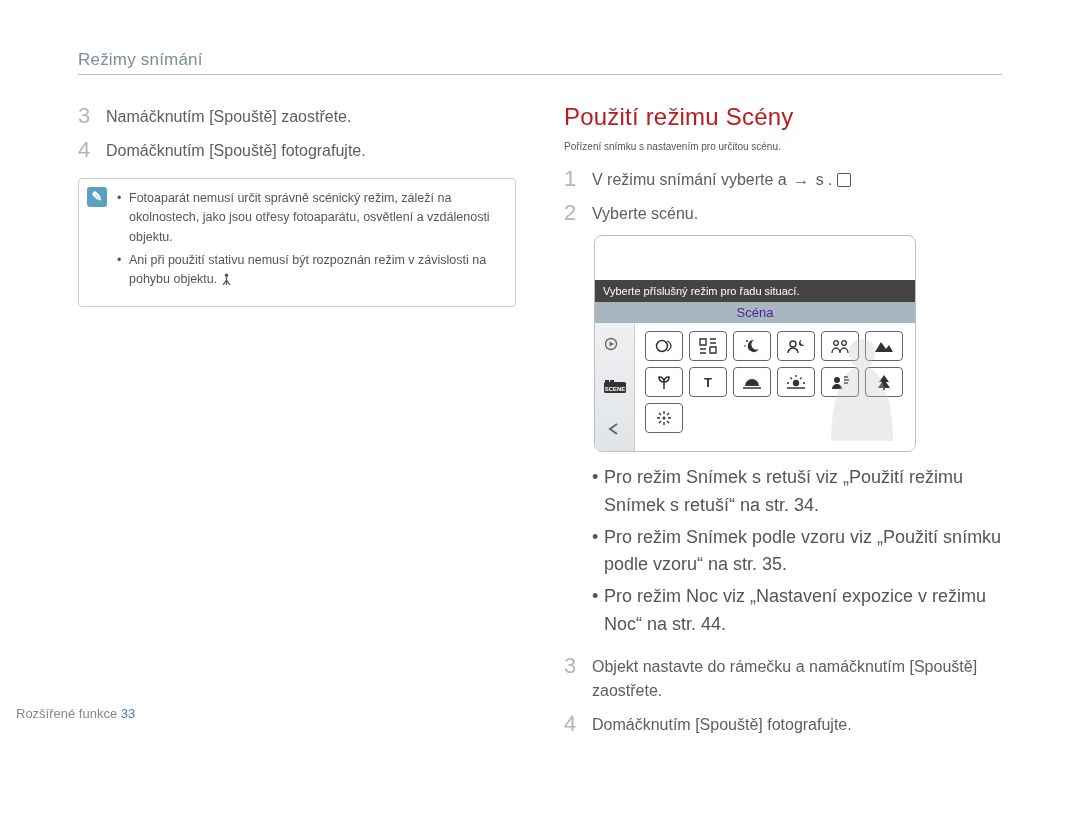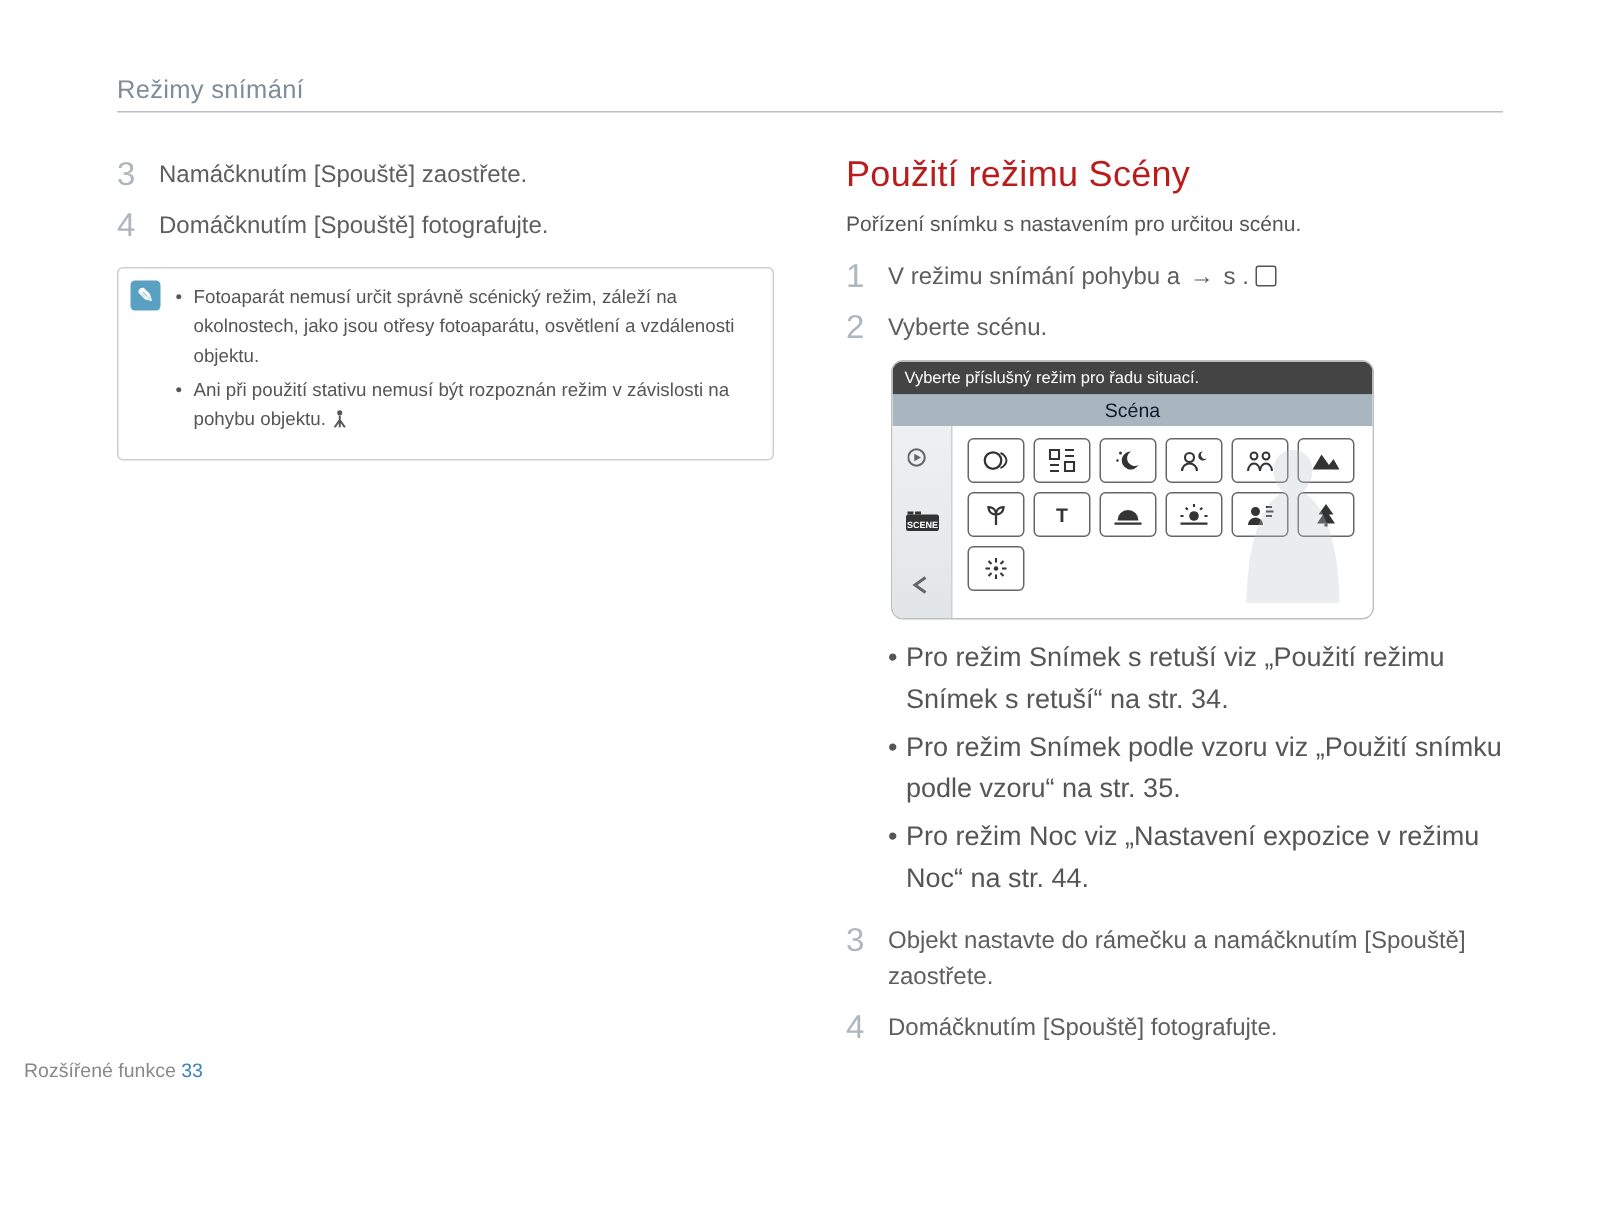--- a/index.html
+++ b/index.html
@@ -97,21 +97,21 @@
 }
 .section-title {
   color: #b91c1c;
   font-size: 24px;
   font-weight: 400;
   margin-bottom: 10px;
   letter-spacing: 0.2px;
 }
 .section-sub {
   color: #555;
-  font-size: 14px;
+  font-size: 10px;
   margin-bottom: 14px;
 }
 .arrow-inline {
   display: inline-block;
   font-weight: bold;
   padding: 0 2px;
 }
 .mode-sq {
   display: inline-block;
   width: 14px;
@@ -131,24 +131,25 @@
   border-radius: 8px;
   overflow: hidden;
   margin: 6px 0 12px 30px;
   background: #fff;
 }
 .cam-tip {
   background: #444;
   color: #fff;
   font-size: 11px;
   padding: 5px 8px;
+  margin-top: 44px;
 }
 .cam-scena {
   background: #a8b6bf;
-  color: #0f172a;
+  color: #4c1d95;
   font-size: 13px;
   text-align: center;
   padding: 3px 0;
 }
 .cam-body {
   display: flex;
   height: 128px;
   position: relative;
   background: #fff;
 }
@@ -255,21 +256,21 @@
       </div>
     </div>
 
     <div class="col">
       <div class="section-title">Použití režimu Scény</div>
       <div class="section-sub">Pořízení snímku s nastavením pro určitou scénu.</div>
 
       <div class="step">
         <div class="step-num">1</div>
         <div class="step-text">
-          <span>V režimu snímání pohybu a</span>
+          <span>V režimu snímání vyberte a</span>
           <span class="arrow-inline">→</span>
           <span>s .</span>
           <span class="mode-sq"></span>
         </div>
       </div>
       <div class="step">
         <div class="step-num">2</div>
         <div class="step-text">Vyberte scénu.</div>
       </div>
 

